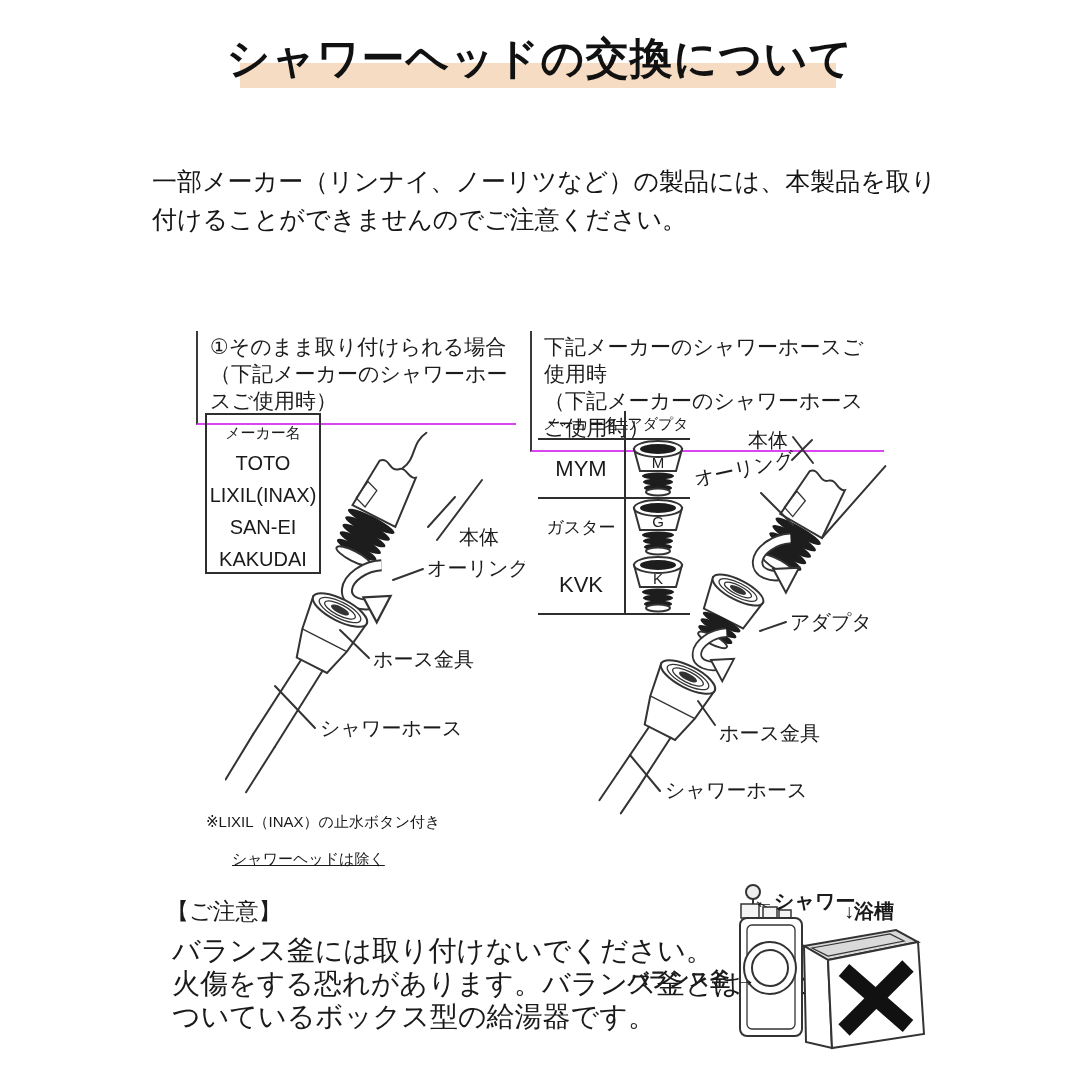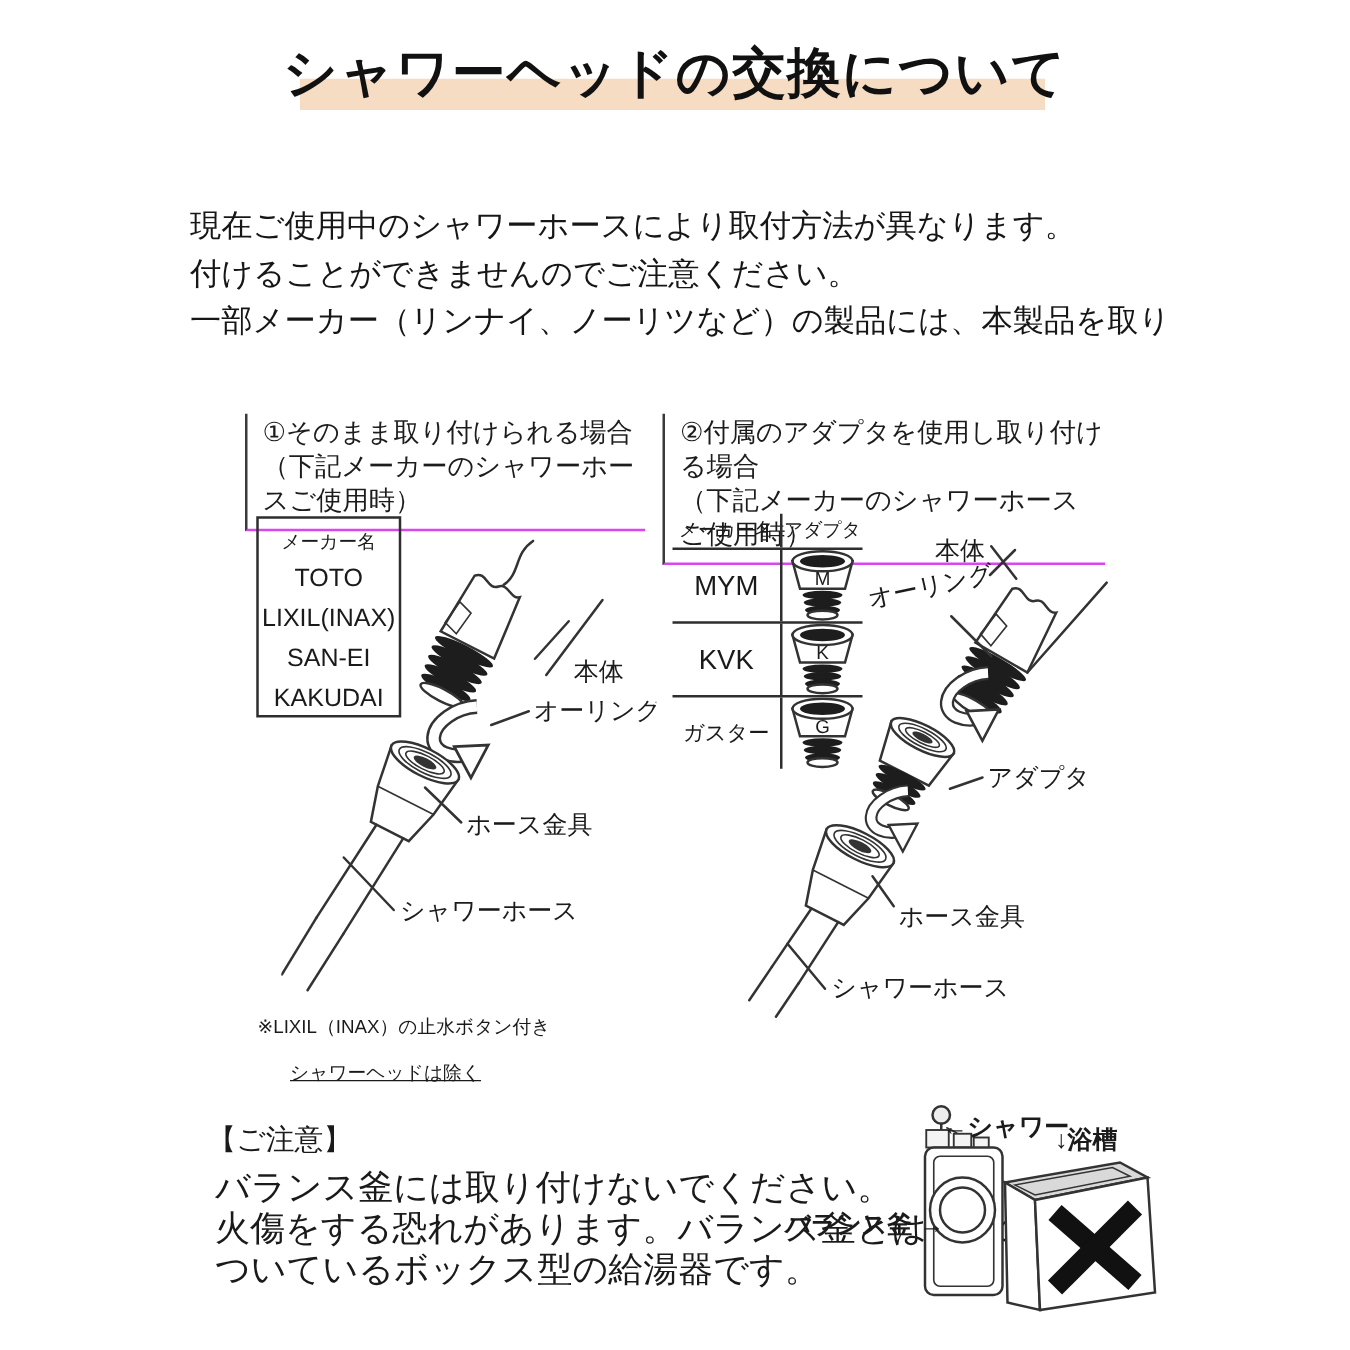--- a/index.html
+++ b/index.html
@@ -48,31 +48,30 @@
 </style>
 </head>
 <body>
 
 <div class="canvas">
 
   <div class="title-hl"></div>
   <div class="page-title">シャワーヘッドの交換について</div>
 
   <div class="intro">
-    <div>現在ご使用中のシャワーホースにより取付方法が異なります。</div>
+    <div>一部メーカー（リンナイ、ノーリツなど）の製品には、本製品を取り</div>
     <div>付けることができませんのでご注意ください。</div>
-    <div>一部メーカー（リンナイ、ノーリツなど）の製品には、本製品を取り</div>
   </div>
 
   <div class="col-head h1">
     <div>①そのまま取り付けられる場合</div>
     <div>（下記メーカーのシャワーホースご使用時）</div>
   </div>
   <div class="col-head h2">
-    <div>②付属のアダプタを使用し取り付ける場合</div>
+    <div>下記メーカーのシャワーホースご使用時</div>
     <div>（下記メーカーのシャワーホースご使用時）</div>
   </div>
 
   <div class="maker-table">
     <div class="mt-head">メーカー名</div>
     <div class="mt-name">TOTO</div>
     <div class="mt-name">LIXIL(INAX)</div>
     <div class="mt-name">SAN-EI</div>
     <div class="mt-name">KAKUDAI</div>
   </div>
@@ -90,50 +89,50 @@
           <ellipse class="shape" cx="26" cy="9" rx="24" ry="8"></ellipse>
           <ellipse class="band" cx="26" cy="9" rx="18" ry="5"></ellipse>
           <ellipse class="band" cx="26" cy="36" rx="16" ry="3.5"></ellipse>
           <ellipse class="band" cx="26" cy="42" rx="15" ry="3.5"></ellipse>
           <ellipse class="band" cx="26" cy="48" rx="14" ry="3.5"></ellipse>
           <ellipse class="shape" cx="26" cy="52" rx="12" ry="3.5"></ellipse>
           <text class="cup-letter" x="26" y="28" text-anchor="middle">M</text>
         </svg>
       </div>
     </div>
+    <div class="at-row last">
+      <div class="at-c1 maker small">ガスター</div>
+      <div class="at-c2">
+        <svg width="52" height="58" viewBox="0 0 52 58">
+          <path class="shape" d="M 2,9 L 8,31 L 44,31 L 50,9 Z"></path>
+          <ellipse class="shape" cx="26" cy="9" rx="24" ry="8"></ellipse>
+          <ellipse class="band" cx="26" cy="9" rx="18" ry="5"></ellipse>
+          <ellipse class="band" cx="26" cy="36" rx="16" ry="3.5"></ellipse>
+          <ellipse class="band" cx="26" cy="42" rx="15" ry="3.5"></ellipse>
+          <ellipse class="band" cx="26" cy="48" rx="14" ry="3.5"></ellipse>
+          <ellipse class="shape" cx="26" cy="52" rx="12" ry="3.5"></ellipse>
+          <text class="cup-letter" x="26" y="28" text-anchor="middle">G</text>
+        </svg>
+      </div>
+    </div>
     <div class="at-row">
       <div class="at-c1 maker">KVK</div>
       <div class="at-c2">
         <svg width="52" height="58" viewBox="0 0 52 58">
           <path class="shape" d="M 2,9 L 8,31 L 44,31 L 50,9 Z"></path>
           <ellipse class="shape" cx="26" cy="9" rx="24" ry="8"></ellipse>
           <ellipse class="band" cx="26" cy="9" rx="18" ry="5"></ellipse>
           <ellipse class="band" cx="26" cy="36" rx="16" ry="3.5"></ellipse>
           <ellipse class="band" cx="26" cy="42" rx="15" ry="3.5"></ellipse>
           <ellipse class="band" cx="26" cy="48" rx="14" ry="3.5"></ellipse>
           <ellipse class="shape" cx="26" cy="52" rx="12" ry="3.5"></ellipse>
           <text class="cup-letter" x="26" y="28" text-anchor="middle">K</text>
         </svg>
       </div>
     </div>
-    <div class="at-row last">
-      <div class="at-c1 maker small">ガスター</div>
-      <div class="at-c2">
-        <svg width="52" height="58" viewBox="0 0 52 58">
-          <path class="shape" d="M 2,9 L 8,31 L 44,31 L 50,9 Z"></path>
-          <ellipse class="shape" cx="26" cy="9" rx="24" ry="8"></ellipse>
-          <ellipse class="band" cx="26" cy="9" rx="18" ry="5"></ellipse>
-          <ellipse class="band" cx="26" cy="36" rx="16" ry="3.5"></ellipse>
-          <ellipse class="band" cx="26" cy="42" rx="15" ry="3.5"></ellipse>
-          <ellipse class="band" cx="26" cy="48" rx="14" ry="3.5"></ellipse>
-          <ellipse class="shape" cx="26" cy="52" rx="12" ry="3.5"></ellipse>
-          <text class="cup-letter" x="26" y="28" text-anchor="middle">G</text>
-        </svg>
-      </div>
-    </div>
   </div>
 
   <svg class="diagram" style="left:225px;top:428px" width="300" height="412" viewBox="0 0 300 412">
     <g transform="translate(148,92) rotate(27)">
       <path class="ln" d="M 3,-60 C 11,-74 -1,-86 8,-102"></path>
       <path class="shape" d="M -21,-56 C -14,-64 -7,-50 0,-57 C 6,-63 13,-52 19,-57 L 23,-4 L -25,-4 Z"></path>
       <polygon class="thin" points="-22,-32 -10,-28 -13,-8 -25,-12" fill="#fff"></polygon>
       <ellipse class="band" cx="-1" cy="2" rx="26" ry="5"></ellipse>
       <ellipse class="band" cx="-1" cy="10" rx="25" ry="5"></ellipse>
       <ellipse class="band" cx="-1" cy="18" rx="24" ry="5"></ellipse>

